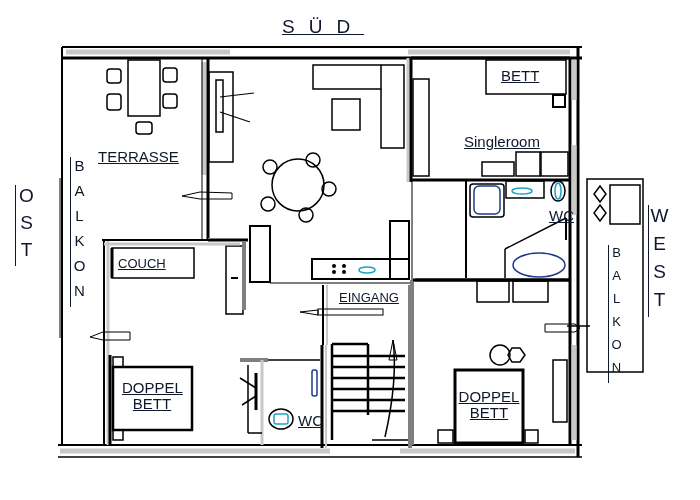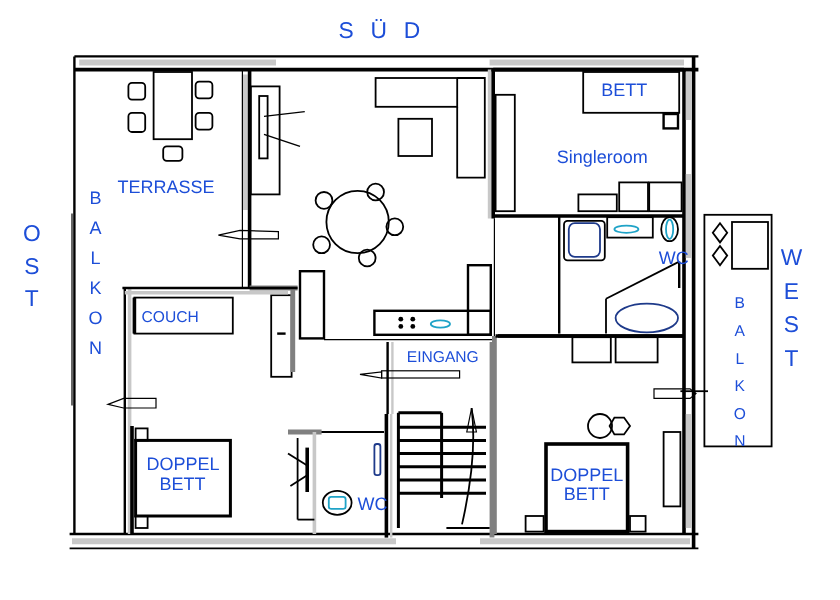--- a/index.html
+++ b/index.html
@@ -1,19 +1,19 @@
 <!DOCTYPE html>
 <html><head>
 <meta charset="utf-8">
 <style>
   html, body { margin: 0; padding: 0; background: #ffffff; }
   body { width: 700px; height: 500px; position: relative; overflow: hidden;
          font-family: "Liberation Sans", sans-serif; }
   #plan { position: absolute; left: 0; top: 0; }
-  .lbl { position: absolute; color: #1d4ed8; font-family: "Liberation Sans", sans-serif; white-space: nowrap; line-height: 1; }
+  .lbl { position: absolute; color: #0f172a; font-family: "Liberation Sans", sans-serif; white-space: nowrap; line-height: 1; text-decoration: underline; }
   .dir { font-size: 19px; letter-spacing: 0; }
   .vert { display: flex; flex-direction: column; align-items: center; }
   .vert span { display: block; }
   .room-lg { font-size: 15px; }
   .room-md { font-size: 13px; }
   .room-sm { font-size: 15px; }
   .center { text-align: center; }
 </style>
 </head>
 <body>
@@ -218,21 +218,21 @@
 
 <div class="lbl room-lg vert" style="left:72px; top:157px;">
   <span style="writing-mode:vertical-rl; text-orientation:upright; letter-spacing:8px; font-size:15px;">BALKON</span>
 </div>
 
 <div class="lbl room-md vert" style="left:610px; top:245px;">
   <span style="writing-mode:vertical-rl; text-orientation:upright; letter-spacing:8px; font-size:13px;">BALKON</span>
 </div>
 
 <div class="lbl room-lg" style="left:98px; top:149px;text-align:center;">TERRASSE</div>
-<div class="lbl room-lg" style="left:464px; top:124px;">Singleroom</div>
+<div class="lbl room-lg" style="left:464px; top:134px;">Singleroom</div>
 <div class="lbl room-sm" style="left:501px; top:68px;">BETT</div>
 <div class="lbl room-sm" style="left:549px; top:208px;">WC</div>
 <div class="lbl room-md" style="left:118px; top:257px;">COUCH</div>
 <div class="lbl room-md" style="left:339px; top:291px;">EINGANG</div>
 <div class="lbl room-sm" style="left:298px; top:413px;">WC</div>
 
 <div class="lbl room-sm center" style="left:122px; top:380px; width:60px; line-height:16px;">
   <div>DOPPEL</div>
   <div>BETT</div>
 </div>

